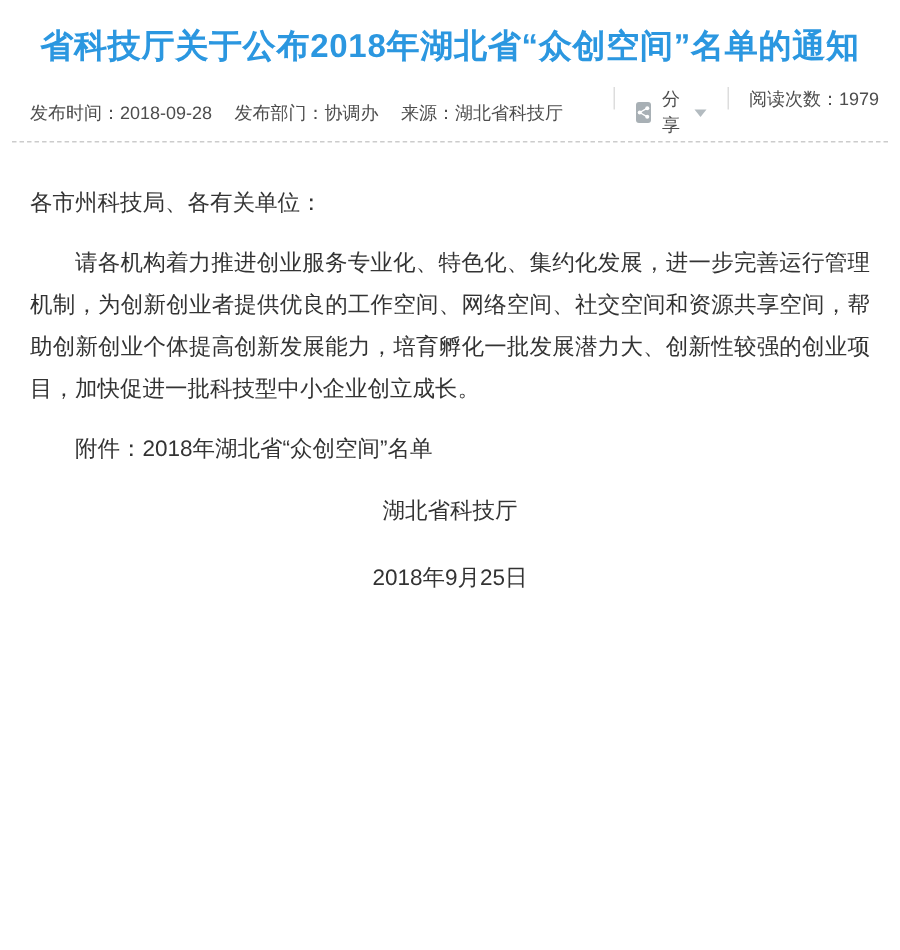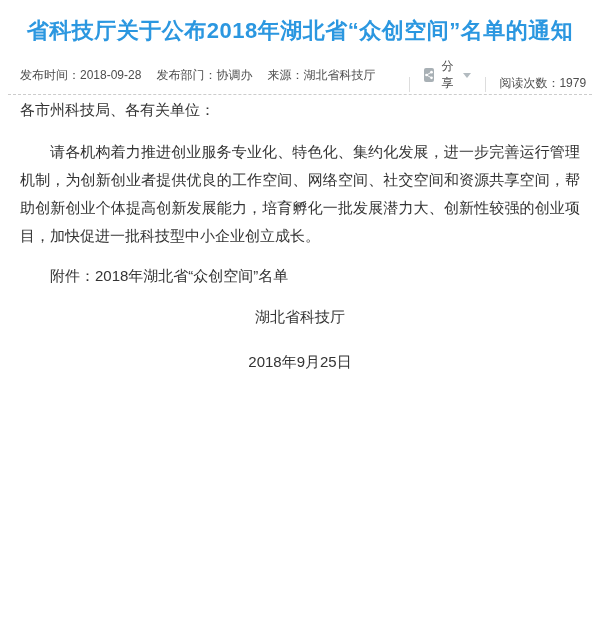--- a/index.html
+++ b/index.html
@@ -42,21 +42,21 @@
     display:flex;
     align-items:center;
     justify-content:space-between;
     font-size:12px;
     color:var(--meta-text);
     height:18px;
   }
   .meta-left{display:flex;align-items:center;}
   .meta-item{margin-right:15px;white-space:nowrap;}
   .meta-item:last-child{margin-right:0;}
-  .meta-right{display:flex;align-items:flex-end;padding-left:34px;}
+  .meta-right{display:flex;align-items:flex-start;padding-left:34px;}
   .vsep{
     width:1px;height:15px;background:#dddddd;display:inline-block;
   }
   .share-btn{
     display:flex;align-items:center;
     margin:0 14px;
     cursor:pointer;
     background:none;border:none;
     font-size:12px;color:var(--meta-text);
     font-family:inherit;
@@ -83,21 +83,21 @@
     border-top:1px dashed var(--divider);
     margin:10px -12px 0 -12px;
     height:0;
   }
   .article-body{
     font-size:15px;
     line-height:28px;
     color:var(--body-text);
     text-align:justify;
   }
-  .greeting{margin-top:3px;font-family:Liberation Mono, monospace;}
+  .greeting{margin-top:27px;}
   .para{margin-top:12px;text-indent:2em;}
   .attachment{margin-top:12px;text-indent:2em;}
   .sig{margin-top:13px;text-align:center;text-indent:0;}
   .sig-date{margin-top:17px;text-align:center;text-indent:0;}
 </style>
 </head>
 <body>
 
 <div class="page">
 

